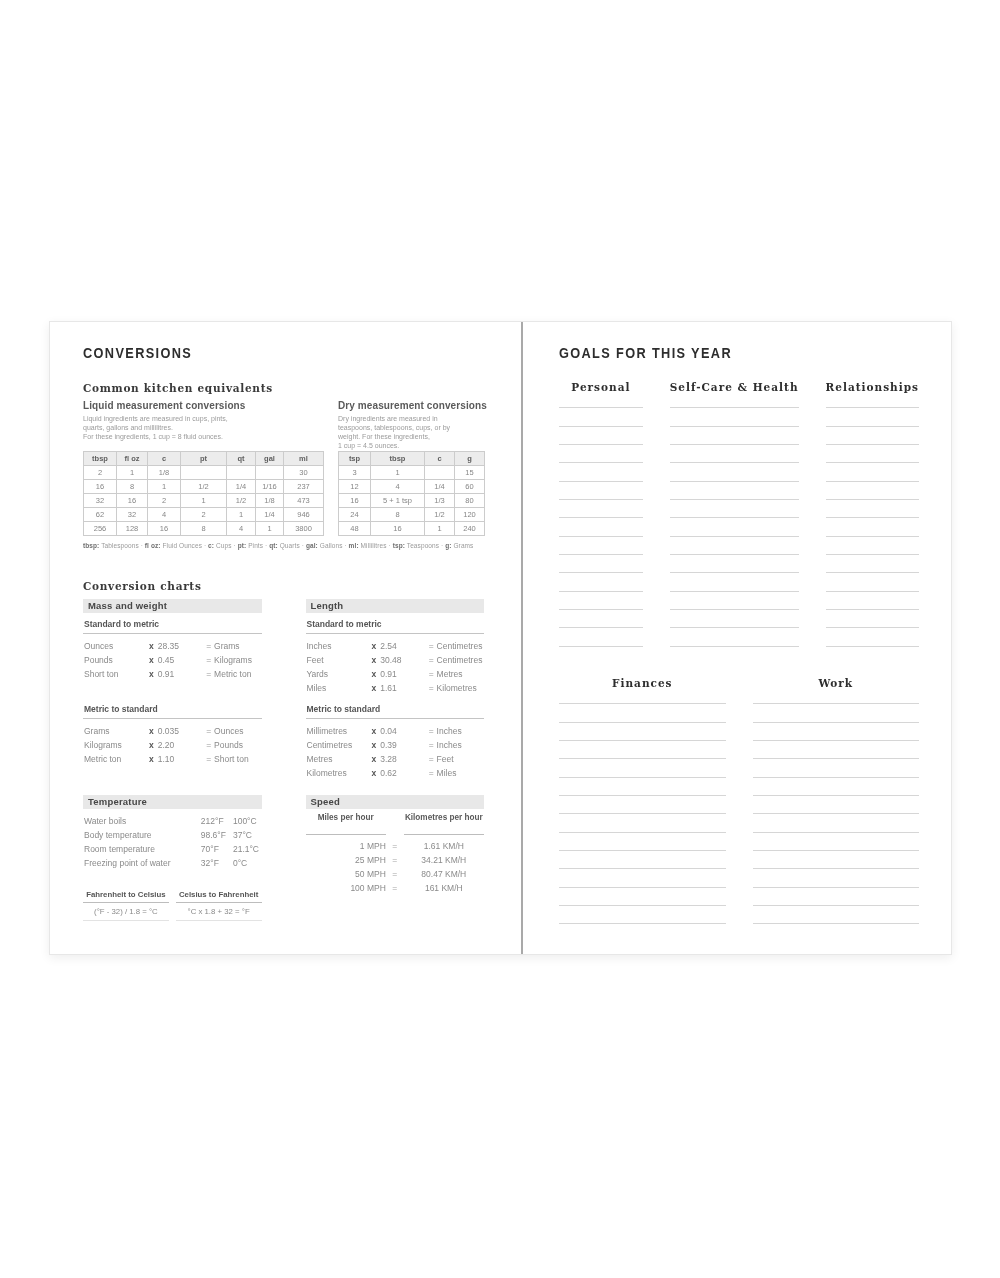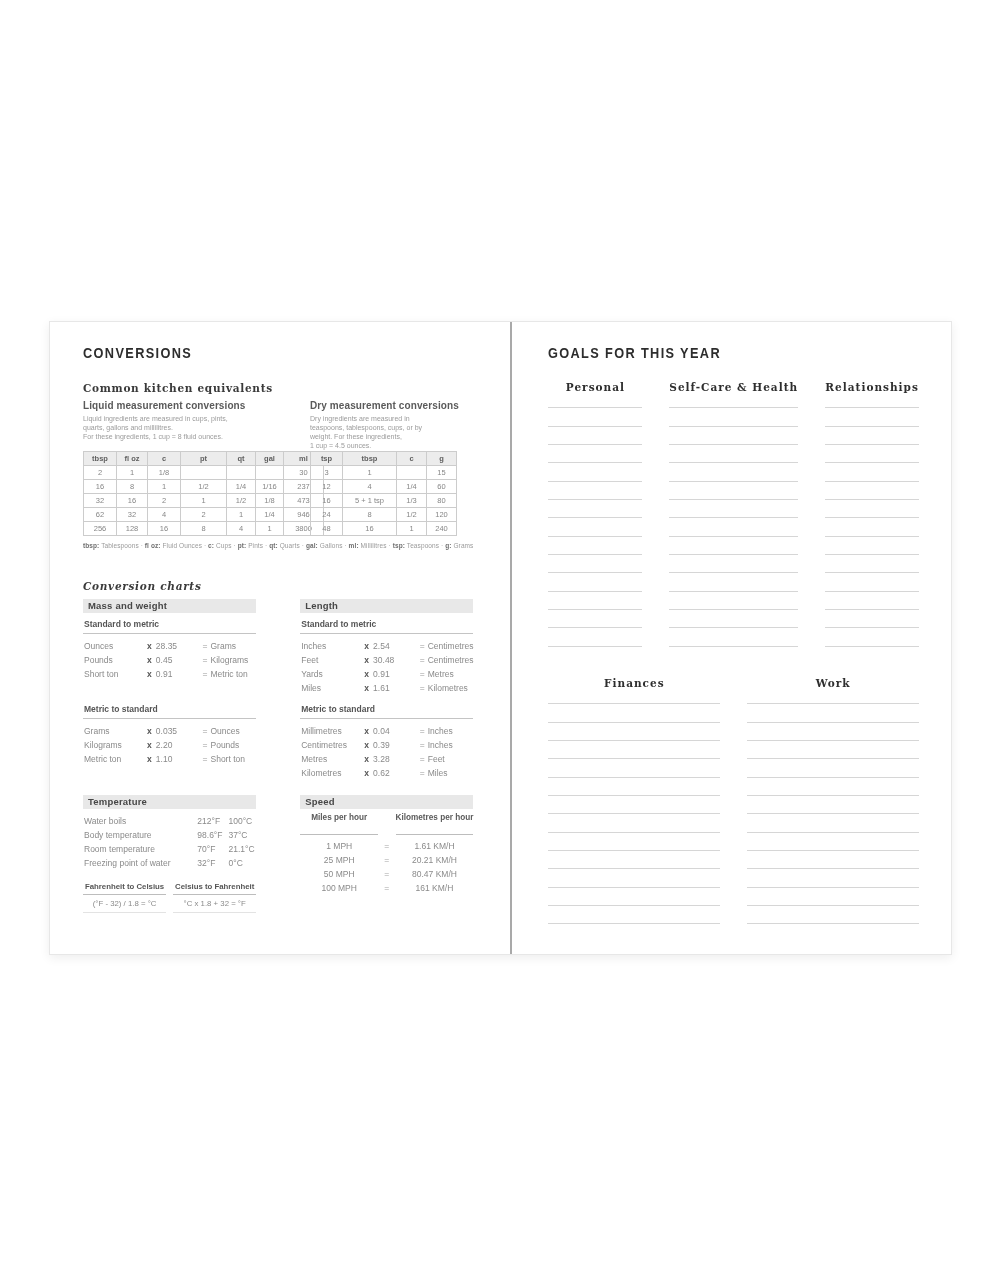--- a/index.html
+++ b/index.html
@@ -15,24 +15,24 @@
   .page.right { padding:0 32px 0 36px; }
   .gutter { width:2px; background:#a9a9a9; flex:0 0 2px; }
 
   .page-title { font-size:15px; font-weight:bold; letter-spacing:1.6px; color:#2d2d2d;
                 margin-top:22px; line-height:17px; transform:scaleX(0.85); transform-origin:left center;
                 white-space:nowrap; }
 
   .serif-heading { font-family:"DejaVu Serif", serif; font-size:10.5px; font-weight:bold;
                    letter-spacing:0.7px; color:#3a3a3a; white-space:nowrap; }
   .kitchen-heading { margin-top:21px; }
-  .charts-heading  { margin-top:31px;font-style:italic; }
+  .charts-heading  { margin-top:31px; }
 
   
-  .kitchen-row { display:flex; gap:2px; margin-top:6px; }
+  .kitchen-row { display:flex; gap:30px; margin-top:6px; }
   .kitchen-col.liquid { width:225px; }
   .kitchen-col.dry    { width:146px; }
   .kitchen-col h3 { font-size:10px; font-weight:bold; color:#5a5a5a; letter-spacing:0.1px;
                     white-space:nowrap; line-height:12px; }
   .desc { font-size:7px; line-height:9px; color:#9b9b9b; height:37px; margin-top:2px; }
 
   table.conv-table { border-collapse:collapse; table-layout:fixed; }
   table.liquid { width:225px; }
   table.dry    { width:146px; }
   .conv-table th, .conv-table td { border:1px solid #cccccc; text-align:center;
@@ -76,27 +76,27 @@
 
   
   .speed-head { display:flex; margin-top:4px; }
   .speed-head span { font-size:8.2px; font-weight:bold; color:#5a5a5a; text-align:center;
                      line-height:10px; padding-bottom:11px; border-bottom:1px solid #bdbdbd; white-space:nowrap; }
   .speed-head .sh-l { flex:0 0 45%; }
   .speed-head .sh-gap { flex:0 0 10%; border-bottom:none; }
   .speed-head .sh-r { flex:0 0 45%; }
   .speed-rows { margin-top:4px; }
   .speed-row { display:flex; height:14px; line-height:14px; font-size:8.5px; color:#8a8a8a; }
-  .speed-row .sp-l { flex:0 0 45%; text-align:center; }
+  .speed-row .sp-l { flex:0 0 45%; text-align:right; }
   .speed-row .sp-m { flex:0 0 10%; text-align:center; color:#a5a5a5; }
   .speed-row .sp-r { flex:0 0 45%; text-align:center; }
 
   
   .formulas { display:flex; gap:7px; }
-  .formulas.t-form { margin-top:12px;justify-content:center; }
+  .formulas.t-form { margin-top:20px;justify-content:center; }
   .formulas.s-form { margin-top:5px; }
   .f-col { flex:1 1 0; }
   .f-title { font-size:7.8px; font-weight:bold; color:#555; text-align:center; white-space:nowrap;
              padding-bottom:3px; border-bottom:1px solid #bdbdbd; }
   .f-text  { font-size:7.8px; color:#8a8a8a; text-align:center; white-space:nowrap;
              padding:4px 0; border-bottom:1px solid #e3e3e3; }
 
   
   .goals-wrap { margin-top:20px; }
   .goals-section + .goals-section { margin-top:30px; }
@@ -378,21 +378,21 @@
                 </div>
                 <div class="speed-rows">
                   <div class="speed-row">
                     <span class="sp-l">1 MPH</span>
                     <span class="sp-m">=</span>
                     <span class="sp-r">1.61 KM/H</span>
                   </div>
                   <div class="speed-row">
                     <span class="sp-l">25 MPH</span>
                     <span class="sp-m">=</span>
-                    <span class="sp-r">20.21 KM/H</span>
+                    <span class="sp-r">34.21 KM/H</span>
                   </div>
                   <div class="speed-row">
                     <span class="sp-l">50 MPH</span>
                     <span class="sp-m">=</span>
                     <span class="sp-r">80.47 KM/H</span>
                   </div>
                   <div class="speed-row">
                     <span class="sp-l">100 MPH</span>
                     <span class="sp-m">=</span>
                     <span class="sp-r">161 KM/H</span>

